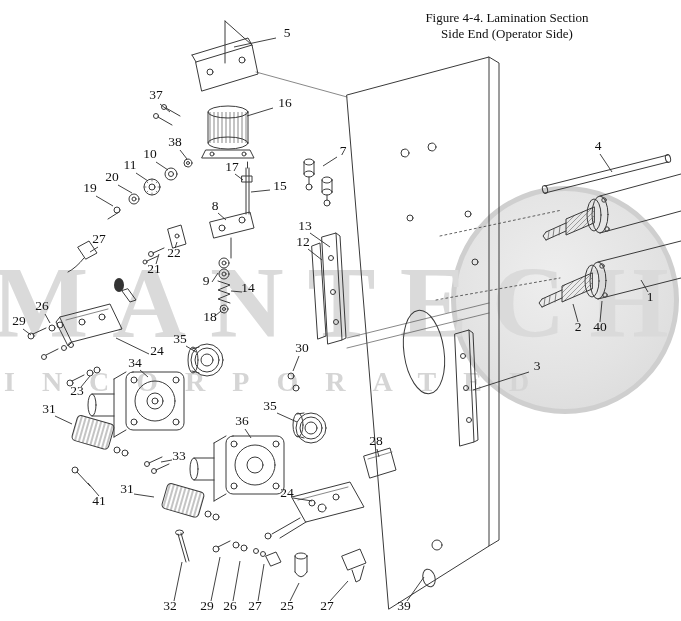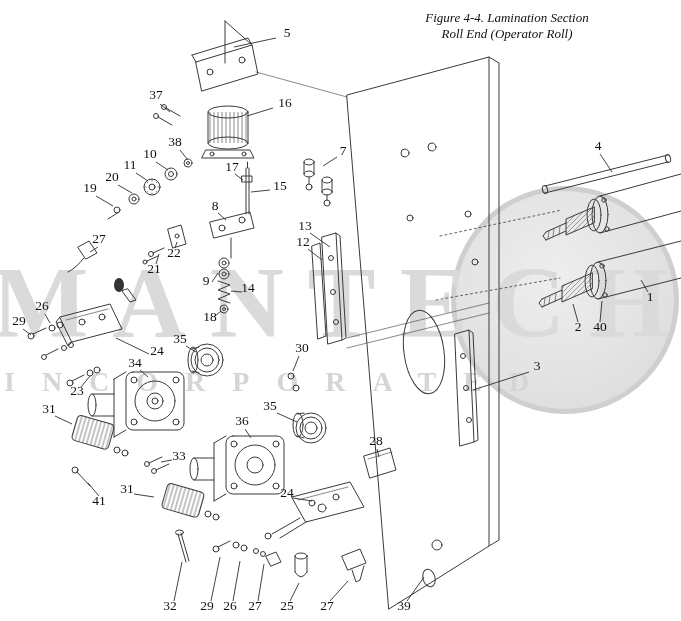--- a/index.html
+++ b/index.html
@@ -33,21 +33,21 @@
   .dash { stroke-dasharray:2,3; stroke-width:0.8; }
   .dark { fill:#333; stroke:none; }
   .callout-line { stroke:#2e2e2e; stroke-width:0.9; }
   .callout-text {
     font-family:"Liberation Serif", serif; font-size:13.5px; fill:#111;
     text-anchor:middle;
   }
   
   .fig-title {
     position:absolute; top:10px; left:414px; width:186px;
-    text-align:center; font-size:13px; line-height:16px; color:#101010;font-style:italic;
+    text-align:center; font-size:13px; line-height:16px; color:#101010;
   }
 </style>
 </head>
 <body>
 
 <div class="stage">
 
   <div class="wm-circle"></div>
   <div class="wm-main">MANTECH</div>
   <div class="wm-sub">INCORPORATED</div>
@@ -388,16 +388,16 @@
         <text x="287" y="610" class="callout-text">25</text>
         <line x1="330" y1="601" x2="348" y2="581" class="callout-line"></line>
         <text x="327" y="610" class="callout-text">27</text>
         <line x1="407" y1="601" x2="424" y2="577" class="callout-line"></line>
         <text x="404" y="610" class="callout-text">39</text>
       </g>
   </svg>
 
   <div class="fig-title">
     <div>Figure 4-4. Lamination Section</div>
-    <div>Roll End (Operator Roll)</div>
+    <div>Side End (Operator Side)</div>
   </div>
 
 </div>
 
 </body></html>

